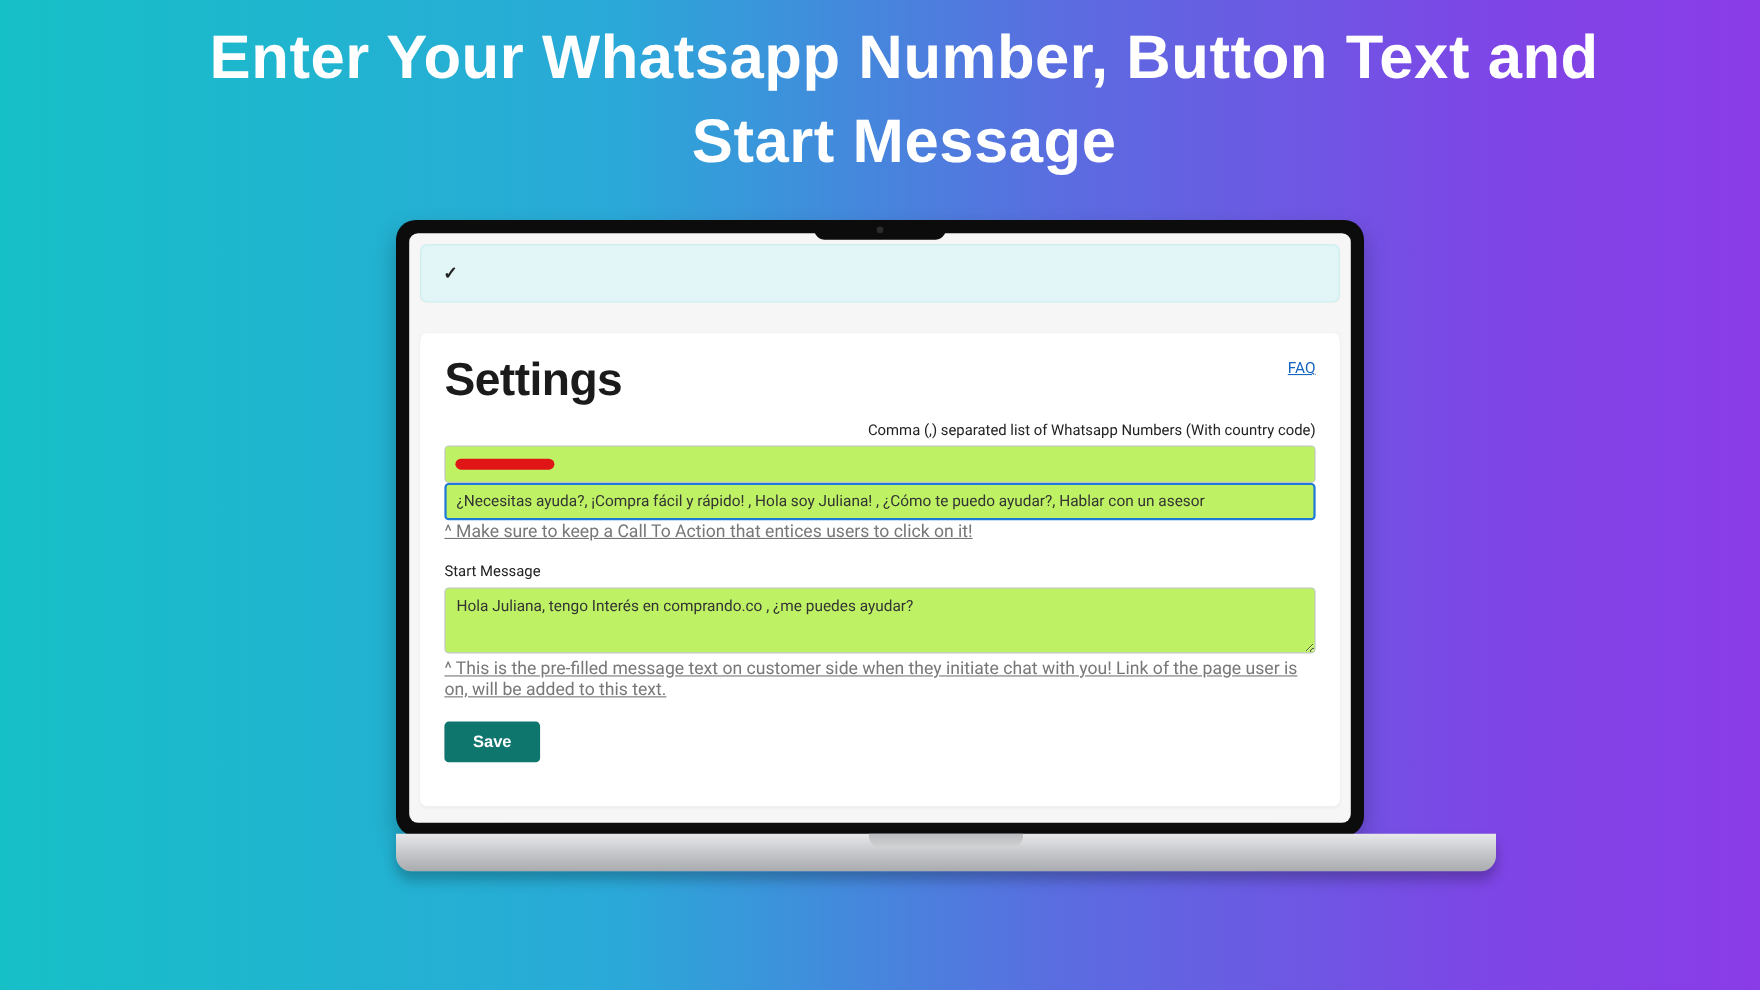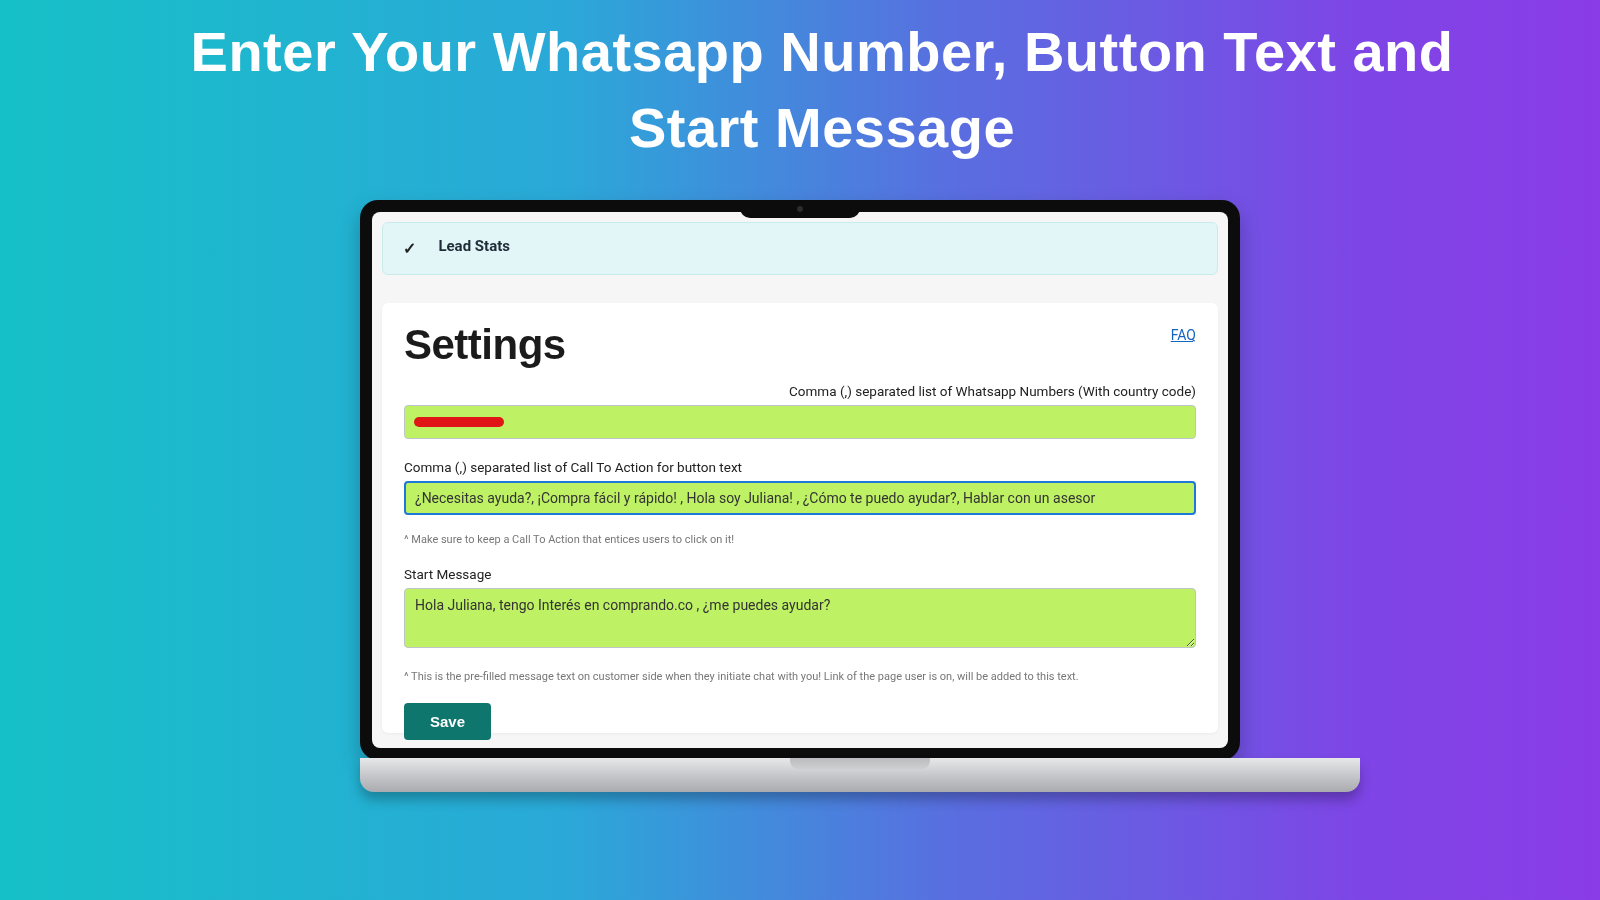--- a/index.html
+++ b/index.html
@@ -147,23 +147,24 @@
   }
   .text-input.focused {
     border: 2px solid #1d78d6;
     padding: 7px 9px;
   }
   .textarea-input {
     height: 60px;
     resize: vertical;
   }
   .helper {
-    font-size: 11px;
+    font-size: 16px;
     color: #777;
-    margin-top: 18px;
+    margin-top: 0;
+    text-decoration: underline;
   }
   .redact-wrap {
     position: relative;
   }
   .redaction {
     position: absolute;
     left: 10px; top: 50%;
     transform: translateY(-50%);
     width: 90px; height: 10px;
     background: #e01616;
@@ -191,37 +192,35 @@
 
 <div class="laptop">
   <div class="screen-frame">
     <div class="notch"></div>
     <div class="screen">
       <div class="app">
 
         <div class="lead-banner">
           <span class="checkmark">✓</span>
           <div>
-            <div class="lead-title">Lead Stats</div>
           </div>
         </div>
 
         <div class="settings-card">
           <div class="settings-header">
             <div class="settings-title">Settings</div>
             <a class="faq-link">FAQ</a>
           </div>
 
           <div class="field-label first">Comma (,) separated list of Whatsapp Numbers (With country code)</div>
           <div class="redact-wrap">
             <input class="text-input" type="text" value="" style="">
             <div class="redaction"></div>
           </div>
 
-          <div class="field-label">Comma (,) separated list of Call To Action for button text</div>
           <input class="text-input focused" type="text" value="¿Necesitas ayuda?, ¡Compra fácil y rápido! , Hola soy Juliana! , ¿Cómo te puedo ayudar?, Hablar con un asesor" style="">
           <div class="helper">^ Make sure to keep a Call To Action that entices users to click on it!</div>
 
           <div class="field-label">Start Message</div>
           <textarea class="textarea-input" style="">Hola Juliana, tengo Interés en comprando.co , ¿me puedes ayudar?</textarea>
           <div class="helper">^ This is the pre-filled message text on customer side when they initiate chat with you! Link of the page user is on, will be added to this text.</div>
 
           <button class="save-btn">Save</button>
         </div>
 

